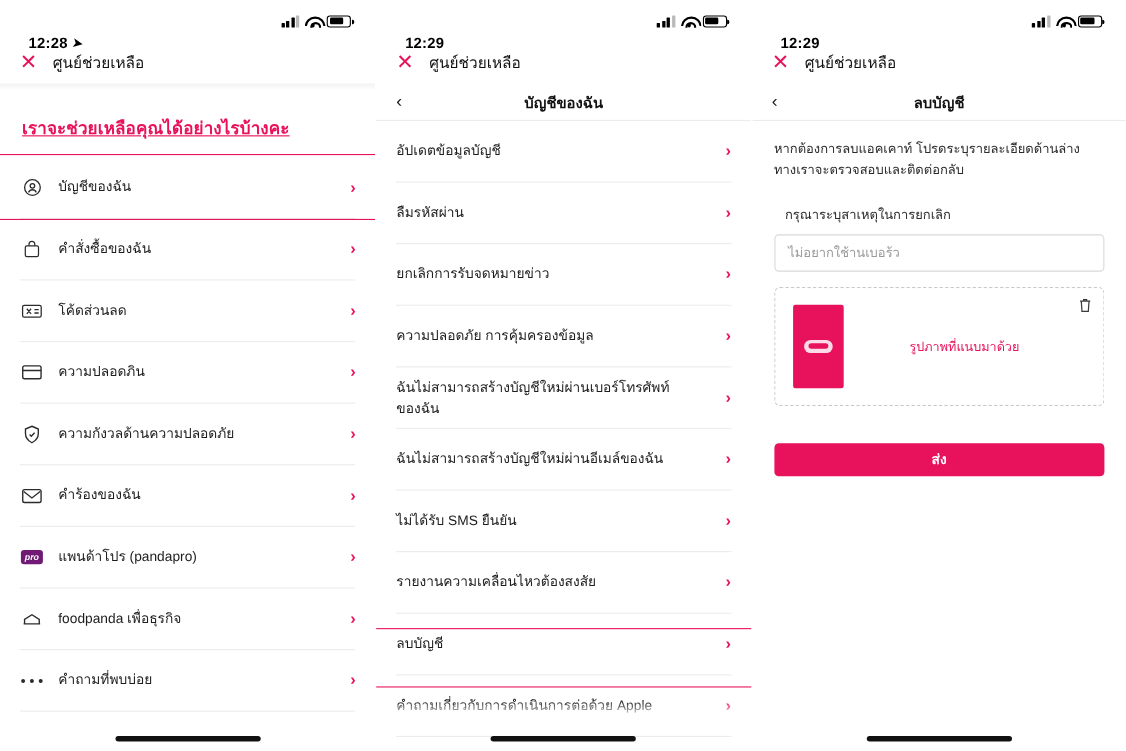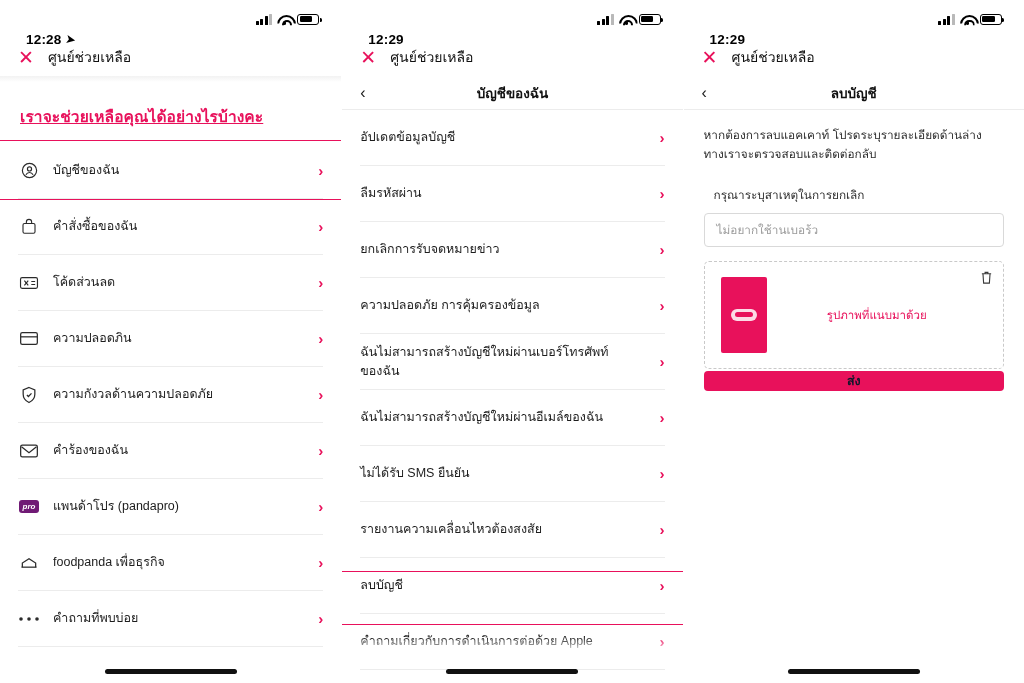--- a/index.html
+++ b/index.html
@@ -232,24 +232,24 @@
     text-align: center;
     color: #e8115b;
     font-size: 11.5px;
   }
   .trash {
     position: absolute;
     top: 8px; right: 10px;
     color: #3a3a3a;
   }
   .btn-send {
-    margin-top: 2px;
-    height: 20px;
+    margin-top: 34px;
+    height: 30px;
     background: #e8115b;
-    color: #0f172a;
+    color: #ffffff;
     border-radius: 4px;
     display: flex; align-items: center; justify-content: center;
     font-size: 12.5px;
     font-weight: bold;
     border: none;
     width: 100%;
     cursor: pointer;
   }
 
   

